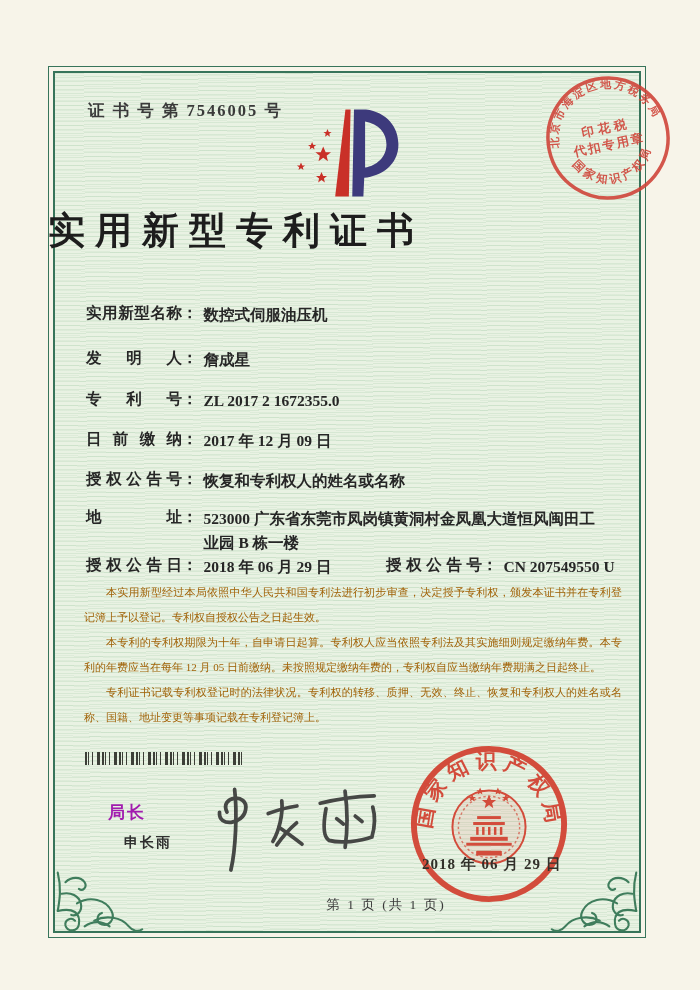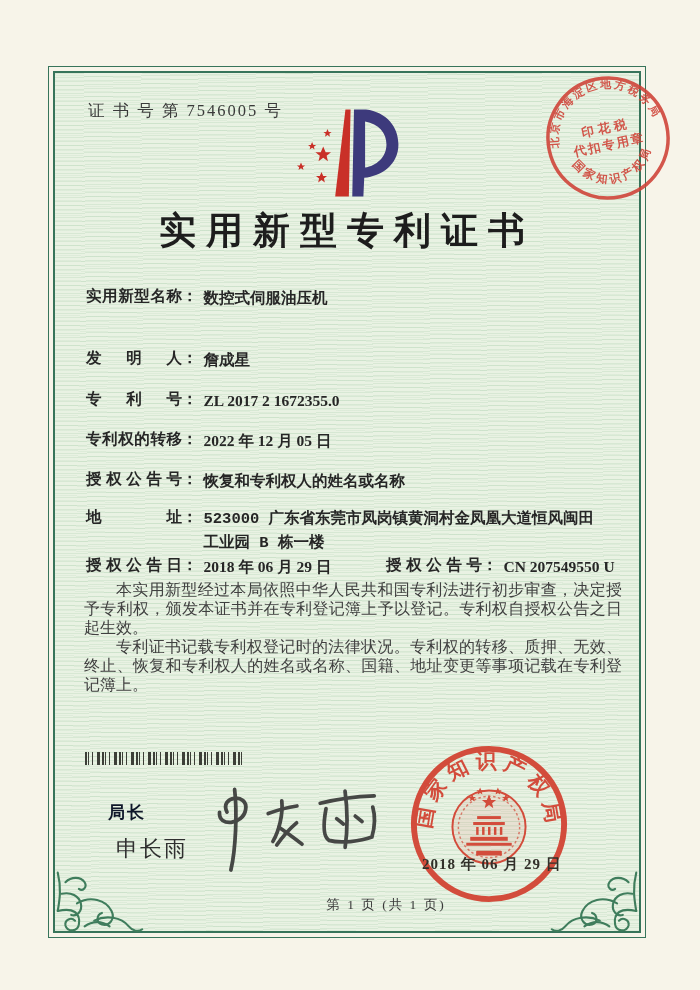--- a/index.html
+++ b/index.html
@@ -14,36 +14,36 @@
   .frame-outer{position:absolute;left:48px;top:66px;width:598px;height:872px;border:1px solid #37745a;box-sizing:border-box;}
   .frame-inner{position:absolute;left:53px;top:71px;width:588px;height:862px;border:2px solid #37745a;box-sizing:border-box;
     background:
       repeating-linear-gradient(179deg, rgba(120,180,130,.16) 0 1px, rgba(255,255,255,0) 1px 4px),
       repeating-linear-gradient(2deg, rgba(120,180,130,.10) 0 1px, rgba(255,255,255,0) 1px 5px),
       #e9f2e3;
   }
   .flourish{position:absolute;width:96px;height:96px;z-index:2;}
   .fl-left{left:52px;top:840px;}
   .fl-right{left:546px;top:840px;transform:scaleX(-1);}
-  .cert-no{position:absolute;left:88px;top:100px;font-size:16.5px;letter-spacing:2px;color:#3a3a3a;font-weight:400;z-index:3;}
+  .cert-no{position:absolute;left:88px;top:100px;font-size:16.5px;letter-spacing:2px;color:#3a3a3a;font-weight:700;z-index:3;}
   .logo{position:absolute;left:292px;top:106px;width:112px;height:94px;z-index:3;}
-  .title{position:absolute;left:48px;top:206px;width:598px;text-align:center;font-size:37px;font-weight:700;letter-spacing:10px;color:#1d1d1d;z-index:3;}
+  .title{position:absolute;left:48px;top:206px;width:598px;text-align:left;font-size:37px;font-weight:700;letter-spacing:10px;color:#1d1d1d;z-index:3;}
   .fields{position:absolute;left:86px;top:0;width:545px;z-index:3;font-size:15.5px;font-weight:600;color:#262626;}
   .frow{position:absolute;left:0;width:545px;}
   .flabel{display:inline-block;width:96px;text-align:justify;text-align-last:justify;vertical-align:top;}
   .fcolon{display:inline-block;vertical-align:top;margin-right:6px;}
   .fvalue{display:inline-block;vertical-align:top;line-height:24px;}
-  .addr{max-width:404px;font-family:Liberation Mono, monospace;}
+  .addr{max-width:404px;}
   .grant-right{position:absolute;left:300px;top:0;white-space:nowrap;}
-  .paras{position:absolute;left:84px;top:580px;width:538px;z-index:3;font-size:16px;line-height:19px;color:#404040;text-align:justify;}
+  .paras{position:absolute;left:84px;top:580px;width:538px;z-index:3;font-size:11px;line-height:25px;color:#a16207;text-align:justify;}
   .paras p{margin:0;text-indent:2em;}
   .barcode{position:absolute;left:85px;top:752px;width:160px;height:13px;z-index:3;
     background:repeating-linear-gradient(90deg,#3d3f38 0 2px,rgba(0,0,0,0) 2px 3px,#3d3f38 3px 4px,rgba(0,0,0,0) 4px 7px,#3d3f38 7px 8px,rgba(0,0,0,0) 8px 12px,#3d3f38 12px 15px,rgba(0,0,0,0) 15px 17px);}
-  .signer-title{position:absolute;left:108px;top:801px;font-size:17px;font-weight:600;color:#0f172a;z-index:3;letter-spacing:2px;}
-  .signer-name{position:absolute;left:116px;top:834px;font-size:22px;font-weight:400;color:#2f2f2f;z-index:3;letter-spacing:2px;}
+  .signer-title{position:absolute;left:108px;top:801px;font-size:17px;font-weight:600;color:#a21caf;z-index:3;letter-spacing:2px;}
+  .signer-name{position:absolute;left:124px;top:834px;font-size:14px;font-weight:700;color:#2f2f2f;z-index:3;letter-spacing:2px;}
   .signature{position:absolute;left:192px;top:780px;width:215px;height:92px;z-index:4;transform:rotate(-2deg);}
   .seal{position:absolute;left:405px;top:740px;width:168px;height:168px;z-index:3;opacity:.92;}
   .seal-date{position:absolute;left:422px;top:855px;font-size:15px;letter-spacing:1px;color:#32302a;font-weight:600;z-index:4;white-space:nowrap;}
   .stamp{position:absolute;left:538px;top:68px;width:140px;height:140px;z-index:4;transform:rotate(-12deg);opacity:.88;}
   .footer{position:absolute;left:48px;top:896px;width:676px;text-align:center;font-size:13.5px;letter-spacing:2px;color:#3a3a3a;z-index:3;}
 </style>
 </head>
 <body>
 
 <div class="page">
@@ -91,48 +91,49 @@
       <use href="#starP" transform="translate(23,47) scale(1.0)"></use>
       <use href="#starP" transform="translate(36,57) scale(1.9)"></use>
       <use href="#starP" transform="translate(10,71) scale(1.0)"></use>
       <use href="#starP" transform="translate(34,84) scale(1.35)"></use>
     </g>
   </svg>
 
   <div class="title">实用新型专利证书</div>
 
   <div class="fields">
-    <div class="frow" style="top:286px">
+    <div class="frow" style="top:303px">
       <span class="flabel">实用新型名称</span><span class="fcolon">：</span><span class="fvalue">数控式伺服油压机</span>
     </div>
     <div class="frow" style="top:348px">
       <span class="flabel">发明人</span><span class="fcolon">：</span><span class="fvalue">詹成星</span>
     </div>
     <div class="frow" style="top:389px">
       <span class="flabel">专利号</span><span class="fcolon">：</span><span class="fvalue">ZL 2017 2 1672355.0</span>
     </div>
     <div class="frow" style="top:429px">
-      <span class="flabel">专利权的转移</span><span class="fcolon">：</span><span class="fvalue">2022 年 12 月 05 日</span>
+      <span class="flabel">日前缴纳</span><span class="fcolon">：</span><span class="fvalue">2017 年 12 月 09 日</span>
     </div>
     <div class="frow" style="top:469px">
       <span class="flabel">授权公告号</span><span class="fcolon">：</span><span class="fvalue">恢复和专利权人的姓名或名称</span>
     </div>
     <div class="frow" style="top:507px">
       <span class="flabel">地址</span><span class="fcolon">：</span><span class="fvalue addr">523000 广东省东莞市凤岗镇黄洞村金凤凰大道恒风闽田工业园 B 栋一楼</span>
     </div>
     <div class="frow" style="top:555px">
       <span class="flabel">授权公告日</span><span class="fcolon">：</span><span class="fvalue">2018 年 06 月 29 日</span>
       <span class="grant-right">
         <span class="flabel">授权公告号</span><span class="fcolon">：</span><span class="fvalue">CN 207549550 U</span>
       </span>
     </div>
   </div>
 
   <div class="paras">
     <p>本实用新型经过本局依照中华人民共和国专利法进行初步审查，决定授予专利权，颁发本证书并在专利登记簿上予以登记。专利权自授权公告之日起生效。</p>
+    <p>本专利的专利权期限为十年，自申请日起算。专利权人应当依照专利法及其实施细则规定缴纳年费。本专利的年费应当在每年 12 月 05 日前缴纳。未按照规定缴纳年费的，专利权自应当缴纳年费期满之日起终止。</p>
     <p>专利证书记载专利权登记时的法律状况。专利权的转移、质押、无效、终止、恢复和专利权人的姓名或名称、国籍、地址变更等事项记载在专利登记簿上。</p>
   </div>
 
   <div class="barcode"></div>
 
   <div class="signer-title">局长</div>
   <div class="signer-name">申长雨</div>
 
   <svg class="signature" viewBox="0 0 230 95">
     <g fill="none" stroke="#303030" stroke-width="4" stroke-linecap="round" opacity="0.88">

